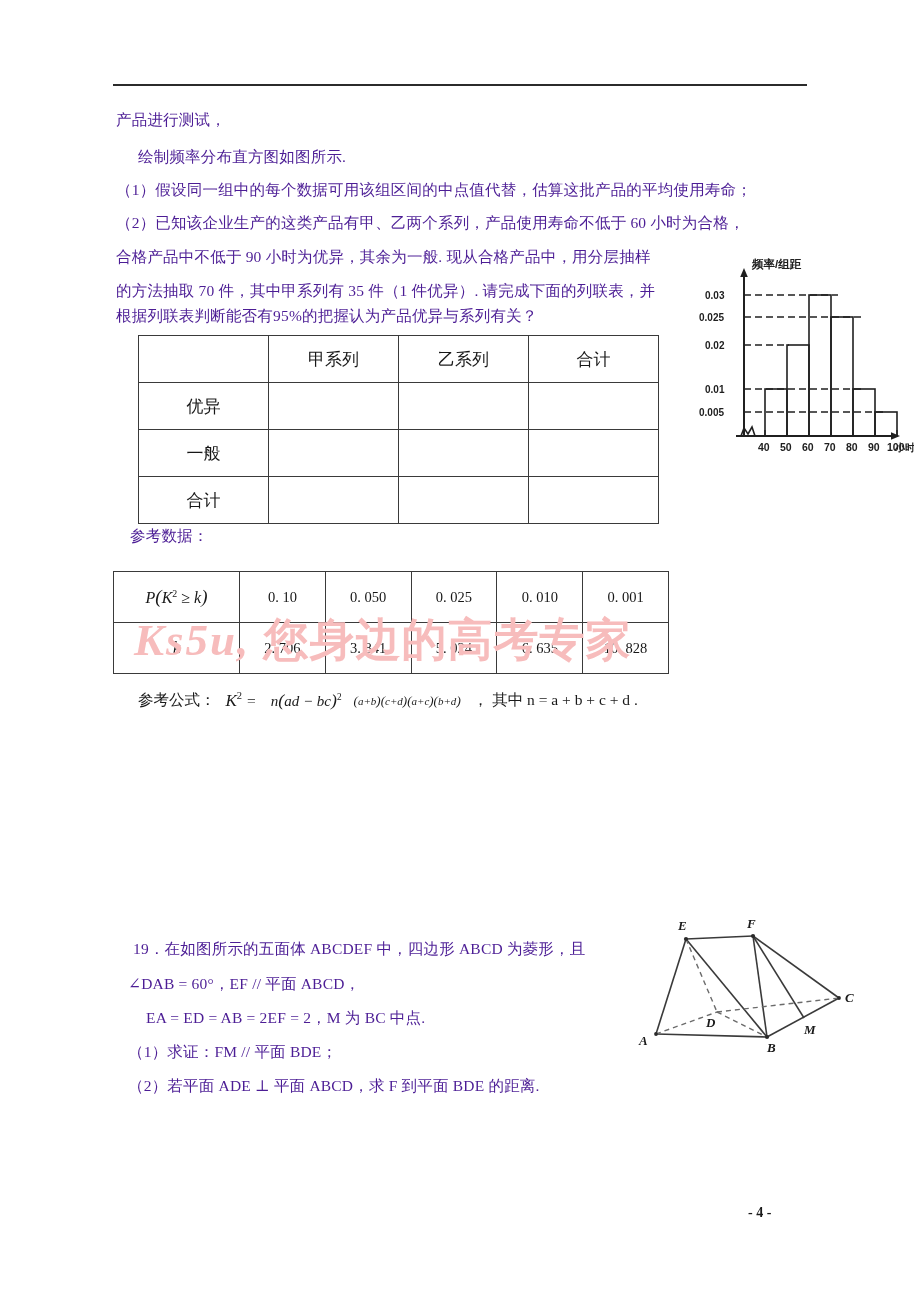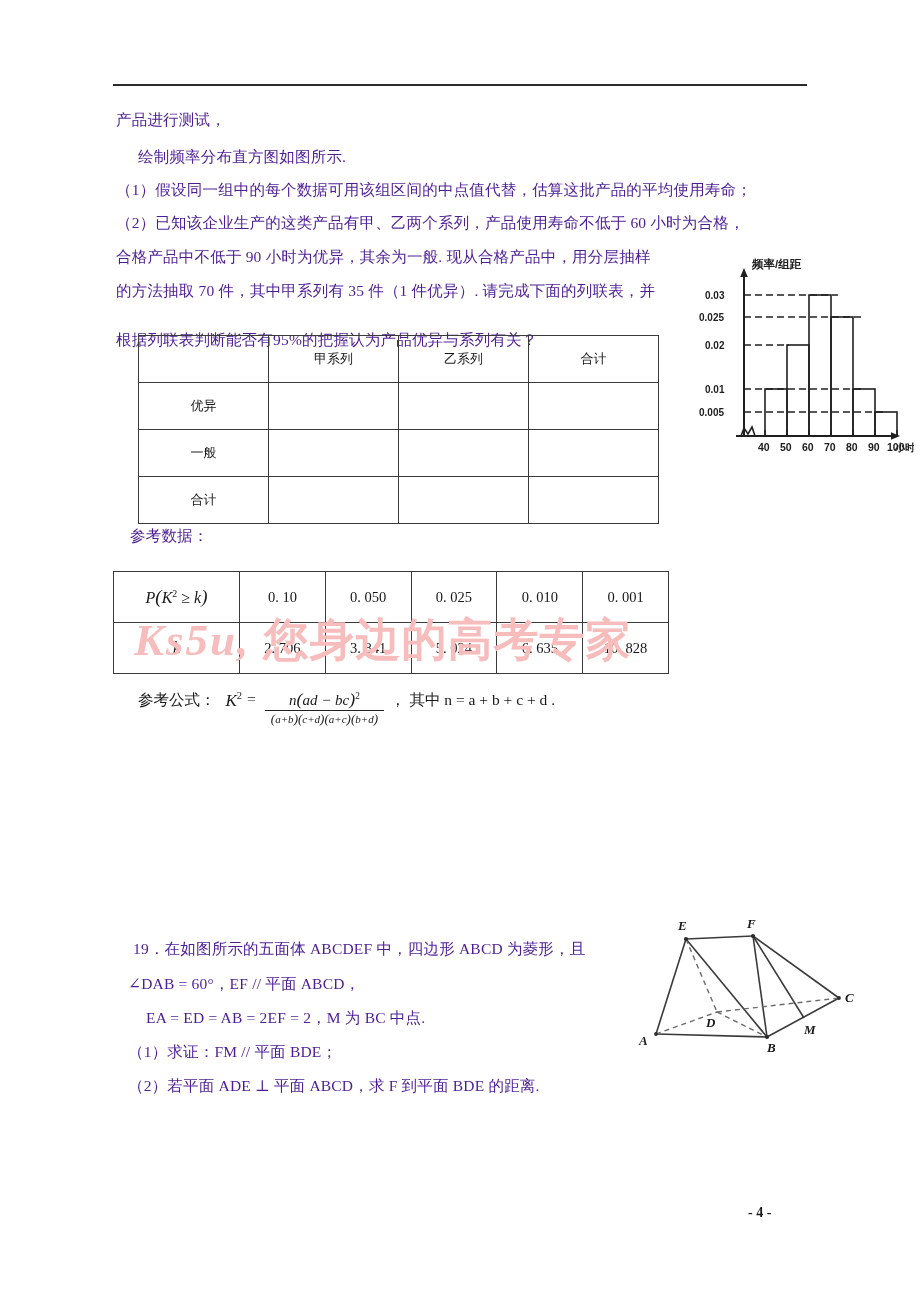--- a/index.html
+++ b/index.html
@@ -51,21 +51,21 @@
     top: 335px;
     width: 520px;
     border-collapse: collapse;
     table-layout: fixed;
   }
   .ct-table td {
     border: 1.2px solid #3a3a3a;
     height: 44px;
     text-align: center;
     vertical-align: middle;
-    font-size: 13px;
+    font-size: 17px;
     color: #171717;
     font-family: "Liberation Serif", serif;
   }
   .ct-table col.c0 { width: 130px; }
   .ct-table col.cx { width: 130px; }
 
   
   .ref-table {
     position: absolute;
     left: 113px;
@@ -90,26 +90,27 @@
   
   .sup { font-size: 0.62em; vertical-align: super; }
   .big-paren { font-size: 1.18em; }
 
   
   .formula-row {
     position: absolute;
     left: 138px;
     top: 690px;
     display: flex;
+    align-items: center;
     font-size: 15.5px;
     white-space: nowrap;
   }
   .frac {
     display: inline-flex;
-    flex-direction: column;
+    flex-direction: row;
     align-items: center;
     vertical-align: middle;
     margin: 0 4px;
     font-family: "Liberation Serif", serif;
     font-style: italic;
   }
   .frac .nu {
     padding: 0 6px 1px 6px;
     font-size: 15px;
     line-height: 1.05;
@@ -179,21 +180,21 @@
 <div class="page">
 
   <div class="header-rule"></div>
 
   <div class="para" style="left:116px; top:112px;">产品进行测试，</div>
   <div class="para" style="left:138px; top:149px;">绘制频率分布直方图如图所示.</div>
   <div class="para" style="left:116px; top:182px;">（1）假设同一组中的每个数据可用该组区间的中点值代替，估算这批产品的平均使用寿命；</div>
   <div class="para" style="left:116px; top:215px;">（2）已知该企业生产的这类产品有甲、乙两个系列，产品使用寿命不低于 60 小时为合格，</div>
   <div class="para" style="left:116px; top:249px;">合格产品中不低于 90 小时为优异，其余为一般. 现从合格产品中，用分层抽样</div>
   <div class="para" style="left:116px; top:283px;">的方法抽取 70 件，其中甲系列有 35 件（1 件优异）. 请完成下面的列联表，并</div>
-  <div class="para" style="left:116px; top:332px;">根据列联表判断能否有95%的把握认为产品优异与系列有关？</div>
+  <div class="para" style="left:116px; top:308px;">根据列联表判断能否有95%的把握认为产品优异与系列有关？</div>
 
   <div class="histogram">
     <svg width="228" height="210" viewBox="0 0 228 210">
 
       <text x="66" y="16" font-family="Liberation Sans, sans-serif" font-size="11.5" font-weight="bold" fill="#202020">频率/组距</text>
 
       <line x1="58" y1="22" x2="58" y2="184" stroke="#202020" stroke-width="2"></line>
       <polygon points="58,16 54.2,25 61.8,25" fill="#202020"></polygon>
 
       <line x1="50" y1="184" x2="208" y2="184" stroke="#202020" stroke-width="2"></line>

